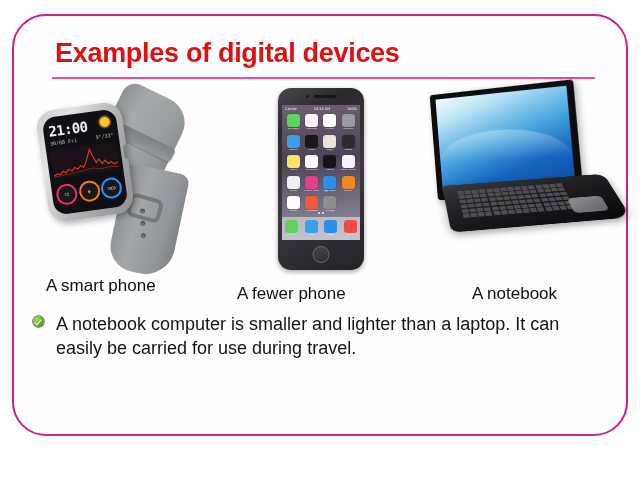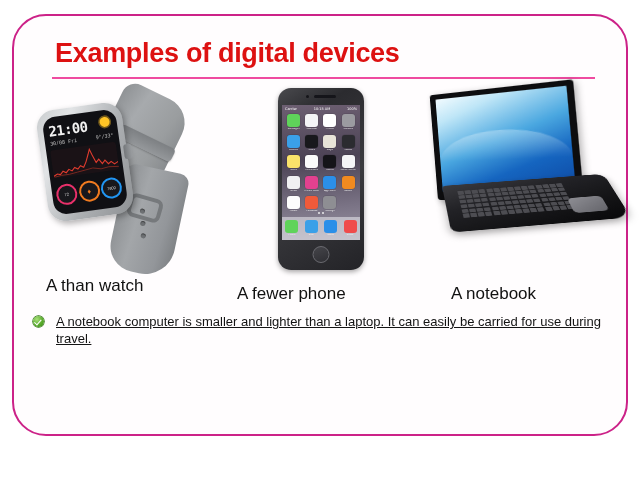--- a/index.html
+++ b/index.html
@@ -263,34 +263,33 @@
   }
   
   #captions { position: absolute; left: 24px; top: 276px; width: 592px; height: 28px; }
   .caption {
     position: absolute; top: 0;
     font-size: 17px; color: #111111;
     white-space: nowrap;
   }
   #cap-watch  { left: 22px; }
   #cap-phone  { left: 213px; top: 8px; }
-  #cap-laptop { left: 427px; top: 8px; }
+  #cap-laptop { left: 448px; top: 8px; }
   
   #bullets {
     position: absolute; left: 30px; top: 313px;
     width: 580px;
   }
   .bullet {
     position: relative;
     padding-left: 26px;
     margin-bottom: 2px;
-    font-size: 13px;
+    font-size: 18px;
     line-height: 1.32;
     color: #141414;
-    text-decoration: underline;
   }
   .bullet-mark {
     position: absolute; left: 3px; top: 3px;
     width: 11px; height: 11px; border-radius: 50%;
     background: radial-gradient(circle at 35% 30%, #a8e07a 0%, #59ab2c 55%, #3d8a1c 100%);
     box-shadow: 0 0 0 .7px #2f7114;
   }
   .bullet-mark::after {
     content: "";
     position: absolute; left: 2.6px; top: 2.2px;
@@ -580,21 +579,21 @@
               </div>
             </div>
           <div class="lap-pad"></div>
         </div>
       </div>
     </div>
 
   </div>
 
   <div id="captions">
-    <div class="caption" id="cap-watch">A than watch</div>
+    <div class="caption" id="cap-watch">A smart phone</div>
     <div class="caption" id="cap-phone">A fewer phone</div>
     <div class="caption" id="cap-laptop">A notebook</div>
   </div>
 
   <div id="bullets">
     <div class="bullet">
       <span class="bullet-mark"></span>
       <span>A notebook computer is smaller and lighter than a laptop. It can easily be carried for use during travel.</span>
     </div>
   </div>

